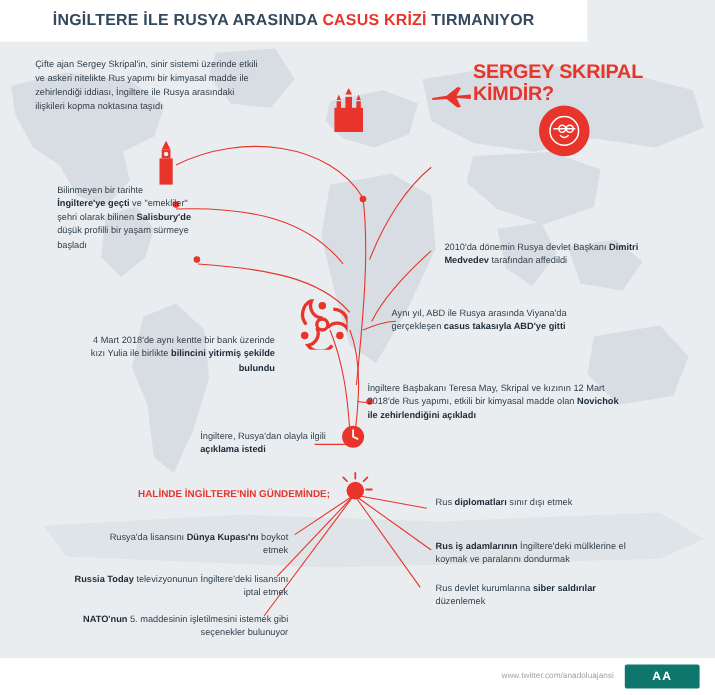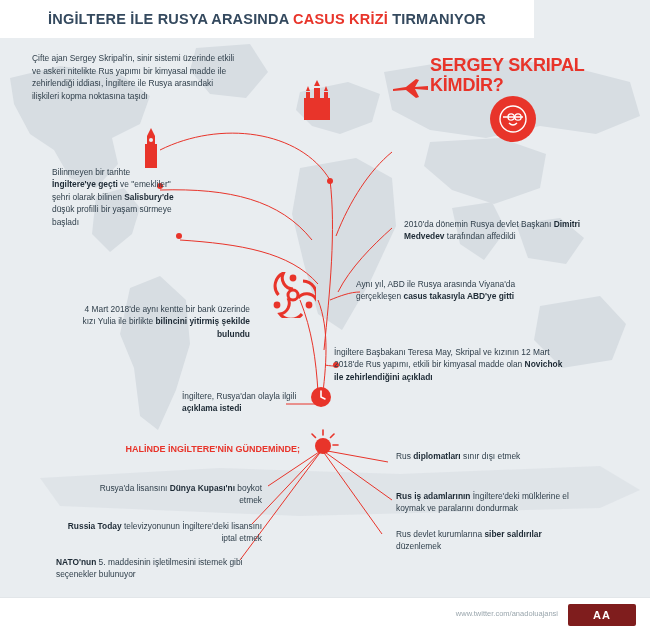--- a/index.html
+++ b/index.html
@@ -32,21 +32,21 @@
 
   
   .footer{
     position:absolute;left:0;bottom:0;width:650px;height:34px;
     background:#ffffff;border-top:1px solid #e2e6e9;
   }
   .footer .date{position:absolute;left:14px;top:11px;font-size:7.5px;color:#9aa6ad;margin-top:48px;}
   .footer .tw{position:absolute;right:92px;top:11px;font-size:7.5px;color:#9aa6ad;}
   .footer .logo{
     position:absolute;right:14px;top:6px;width:68px;height:22px;
-    background:#7f1d1d;border-radius:2px;
+    background:#0f766e;border-radius:2px;
     display:flex;align-items:center;justify-content:center;
   }
   .footer .logo .aa{color:#fff;font-size:11px;font-weight:bold;letter-spacing:1px;}
 
   
   .tb{position:absolute;font-size:8.4px;line-height:12.4px;color:#31404c;}
   .tb b{font-weight:bold;color:#1d2a35;}
   .intro{position:absolute;left:32px;top:52px;width:210px;font-size:8.4px;line-height:12.6px;color:#31404c;}
 
   .bigtitle{
@@ -255,21 +255,21 @@
   </div>
 
   <div class="tb" style="left:86px;top:482px;width:176px;text-align:right;">
     <span>Rusya'da lisansını </span><b>Dünya Kupası'nı</b><span> boykot etmek</span>
   </div>
 
   <div class="tb" style="left:56px;top:520px;width:206px;text-align:right;">
     <b>Russia Today</b><span> televizyonunun İngiltere'deki lisansını iptal etmek</span>
   </div>
 
-  <div class="tb" style="left:56px;top:556px;width:206px;text-align:left;">
+  <div class="tb" style="left:56px;top:556px;width:206px;text-align:right;">
     <b>NATO'nun</b><span> 5. maddesinin işletilmesini istemek gibi seçenekler bulunuyor</span>
   </div>
 
   <div class="tb" style="left:396px;top:450px;width:176px;">
     <span>Rus </span><b>diplomatları</b><span> sınır dışı etmek</span>
   </div>
 
   <div class="tb" style="left:396px;top:490px;width:196px;">
     <b>Rus iş adamlarının</b><span> İngiltere'deki mülklerine el koymak ve paralarını dondurmak</span>
   </div>

